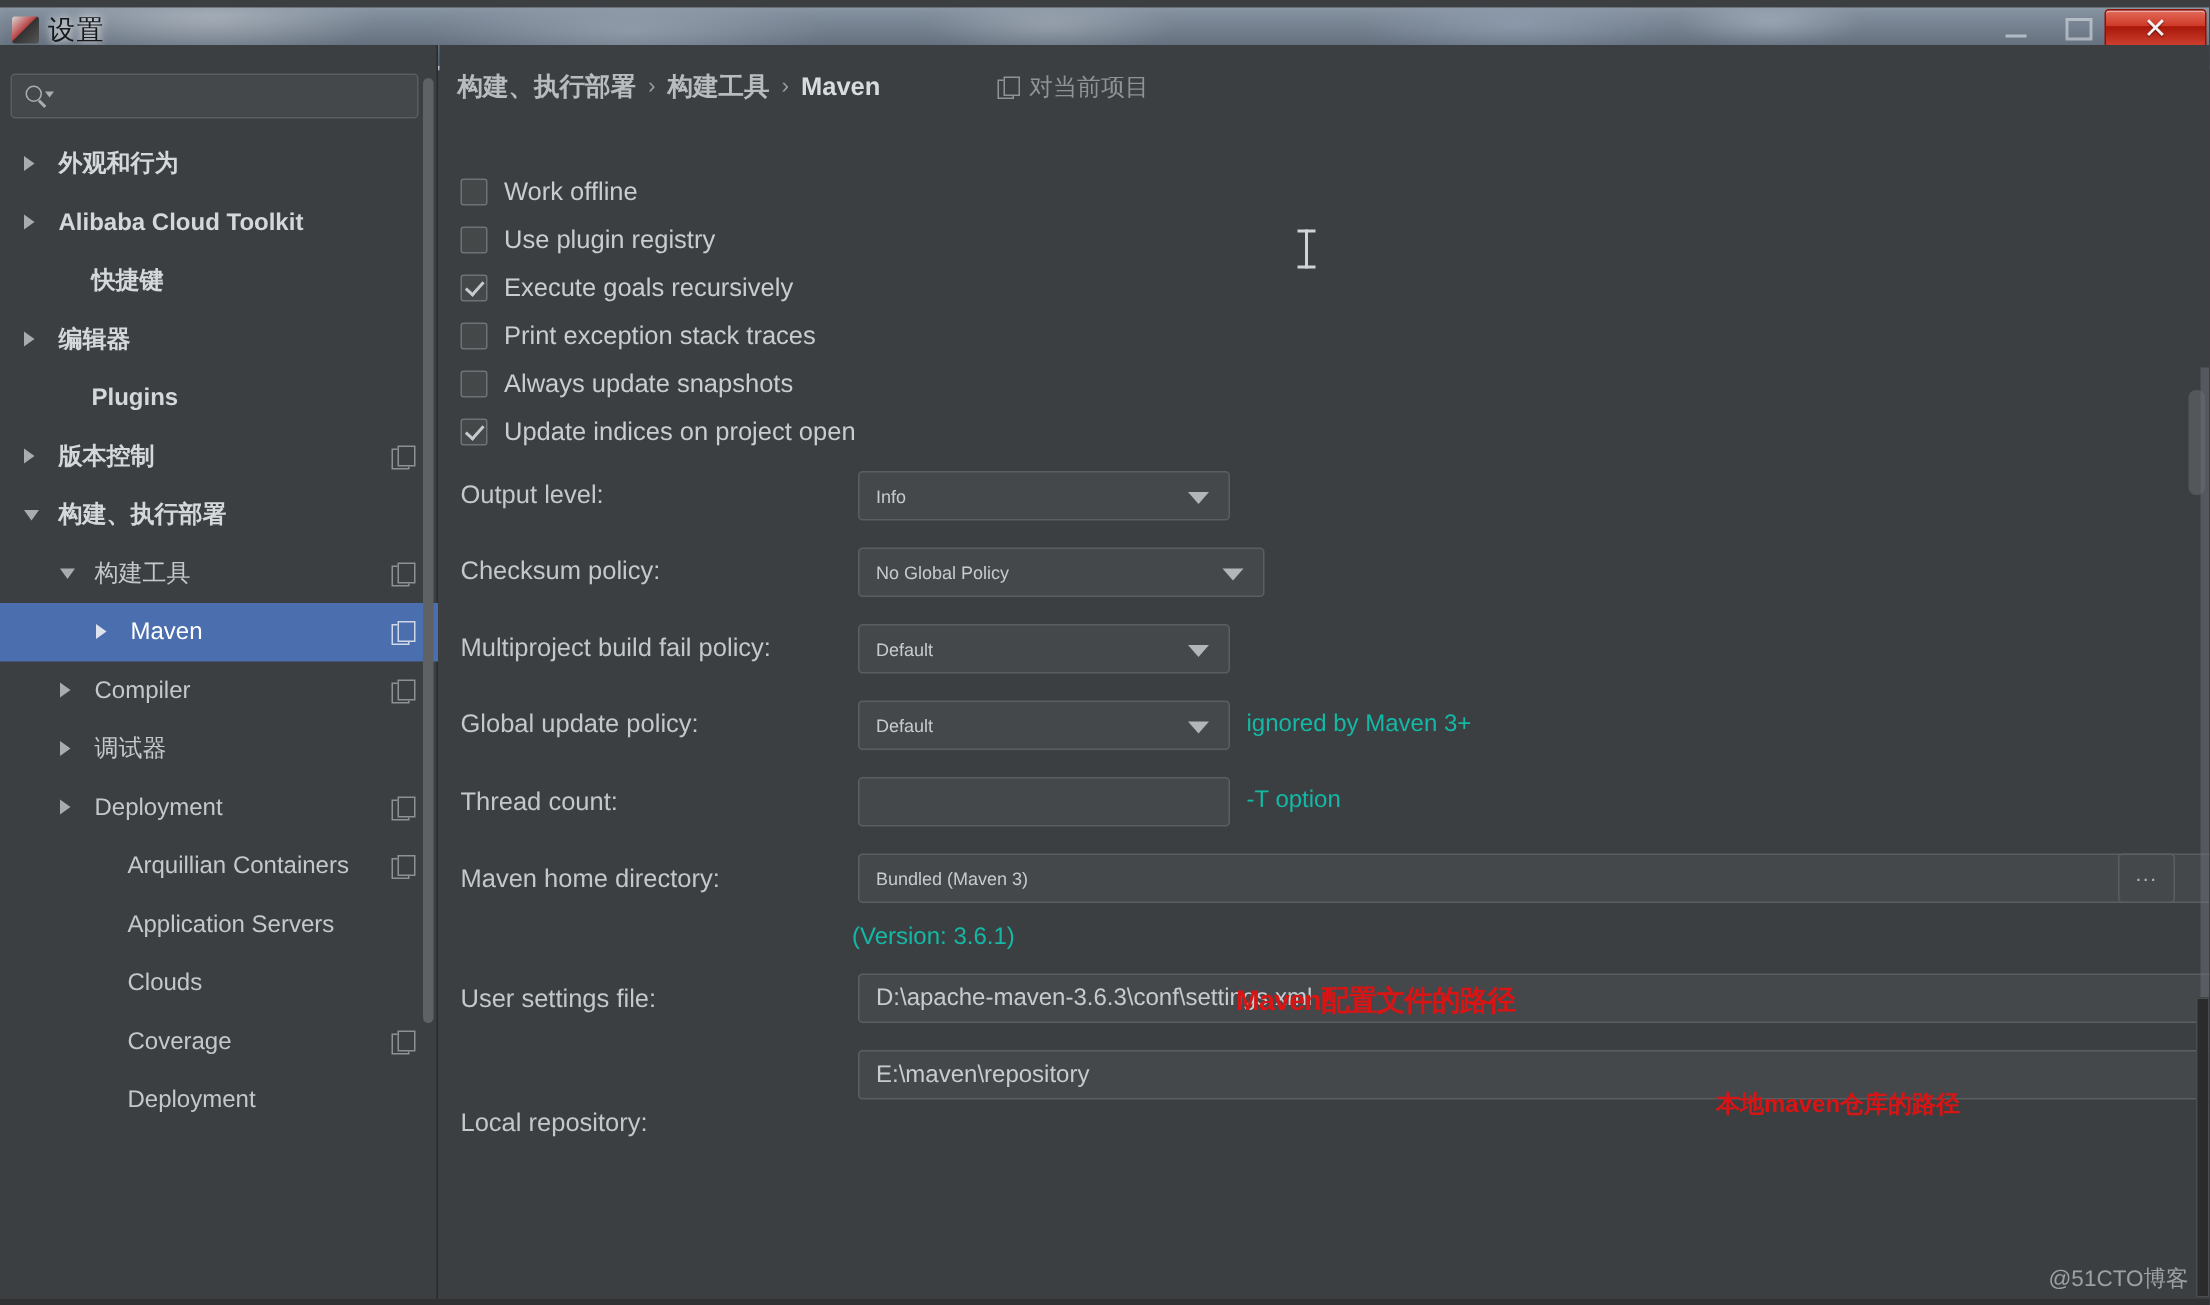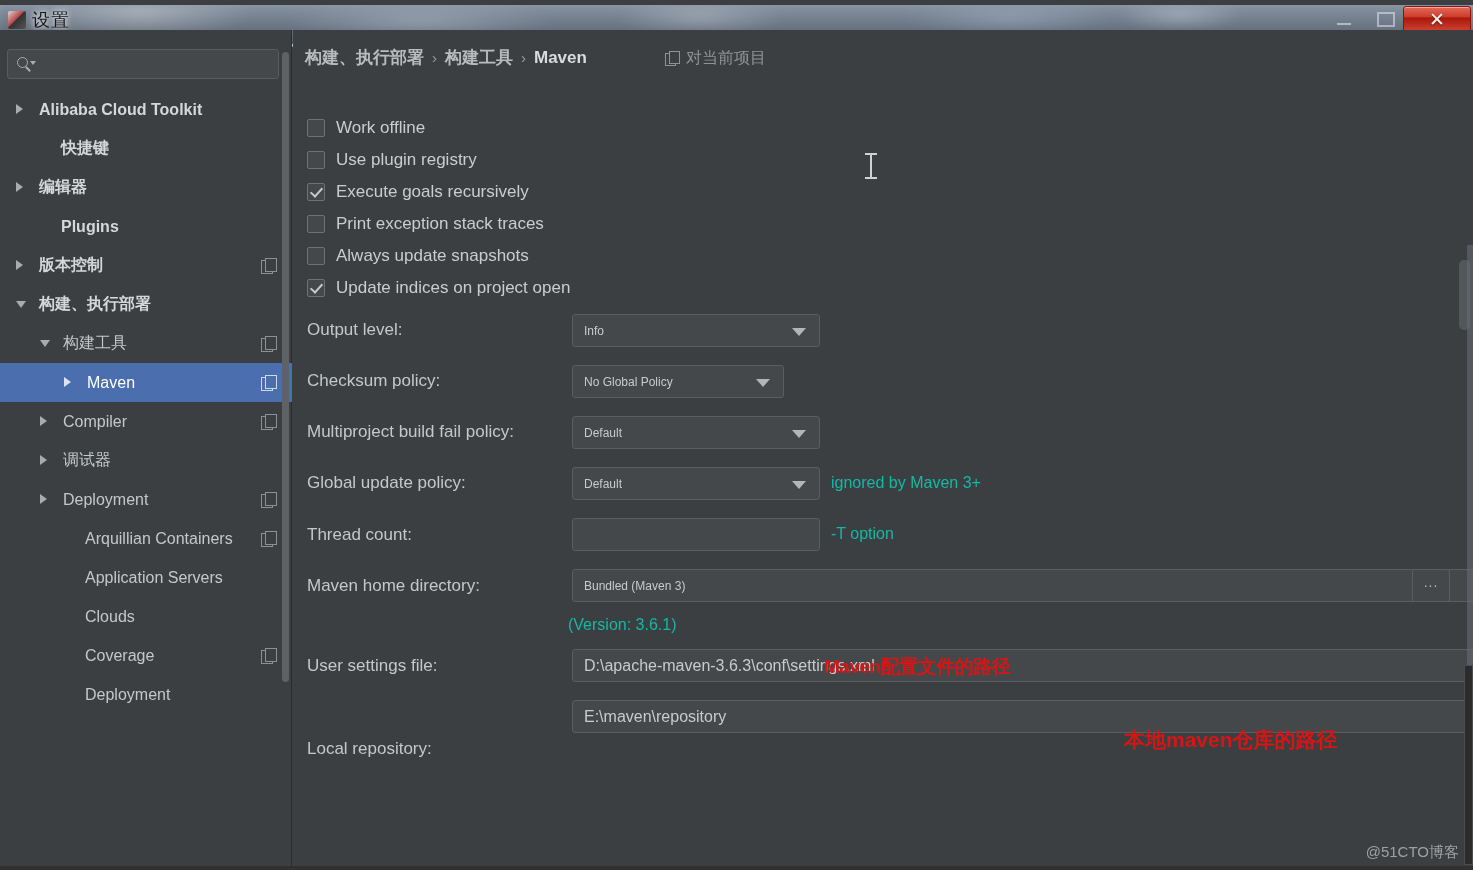--- a/index.html
+++ b/index.html
@@ -221,21 +221,21 @@
     background: #45484a; border: 1px solid #5b5e60; border-radius: 3px;
     color: #b2b6b9; font-size: 14px; display: flex; align-items: center; justify-content: center;
     letter-spacing: 1px; padding-bottom: 7px;
   }
 
   .annot {
     position: absolute; color: #d81414; font-weight: bold; white-space: nowrap;
     pointer-events: none;
   }
   .annot.a1 { left: 531px; top: 624px; font-size: 19px; letter-spacing: -0.5px; }
-  .annot.a2 { left: 831px; top: 696px; font-size: 21px; }
+  .annot.a2 { left: 851px; top: 696px; font-size: 16px; }
 
   
   .ibeam { position: absolute; left: 572px; top: 123px; width: 12px; height: 26px; }
   .ibeam::before {
     content:""; position:absolute; left:5px; top:0; width:2px; height:26px; background:#cfd3d6;
   }
   .ibeam::after {
     content:""; position:absolute; left:0; top:0; width:12px; height:2px; background:#cfd3d6;
     box-shadow: 0 24px 0 #cfd3d6;
   }
@@ -288,20 +288,24 @@
       <span class="search-icon">
         <span class="ring"></span>
           <span class="handle"></span>
           <span class="caret"></span>
       </span>
       <input class="search-input" value="" placeholder="" style="">
     </div>
     <div class="tree" id="tree">
         <div class="tnode bold">
           <span class="arrow" style="left: 16px; top: 14px;"></span>
+          <span class="tlabel" style="left: 39px;">外观和行为</span>
+        </div>
+        <div class="tnode bold">
+          <span class="arrow" style="left: 16px; top: 14px;"></span>
           <span class="tlabel" style="left: 39px;">Alibaba Cloud Toolkit</span>
         </div>
         <div class="tnode bold">
           <span class="tlabel" style="left: 61px;">快捷键</span>
         </div>
         <div class="tnode bold">
           <span class="arrow" style="left: 16px; top: 14px;"></span>
           <span class="tlabel" style="left: 39px;">编辑器</span>
         </div>
         <div class="tnode bold">
@@ -411,21 +415,21 @@
         <div class="formrow" style="top: 290px;">
           <span class="flabel">Output level:</span>
         </div>
         <div class="combo" style="left: 279px; width: 248px; top: 284px;">
           <span class="cval">Info</span>
           <span class="arrowdn"></span>
         </div>
         <div class="formrow" style="top: 341px;">
           <span class="flabel">Checksum policy:</span>
         </div>
-        <div class="combo" style="left: 279px; width: 212px; top: 335px;">
+        <div class="combo" style="left: 279px; width: 271px; top: 335px;">
           <span class="cval">No Global Policy</span>
           <span class="arrowdn"></span>
         </div>
         <div class="formrow" style="top: 392px;">
           <span class="flabel">Multiproject build fail policy:</span>
         </div>
         <div class="combo" style="left: 279px; width: 248px; top: 386px;">
           <span class="cval">Default</span>
           <span class="arrowdn"></span>
         </div>

